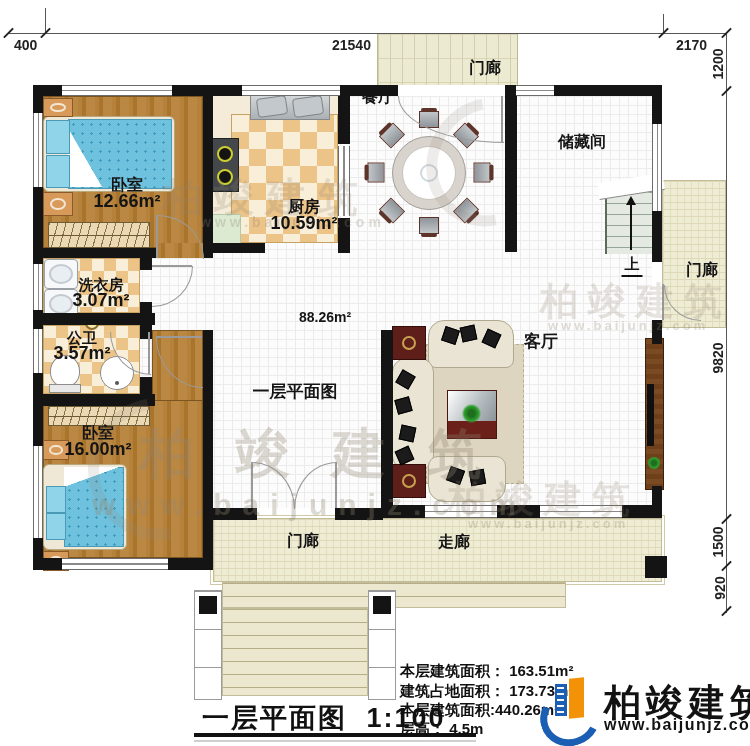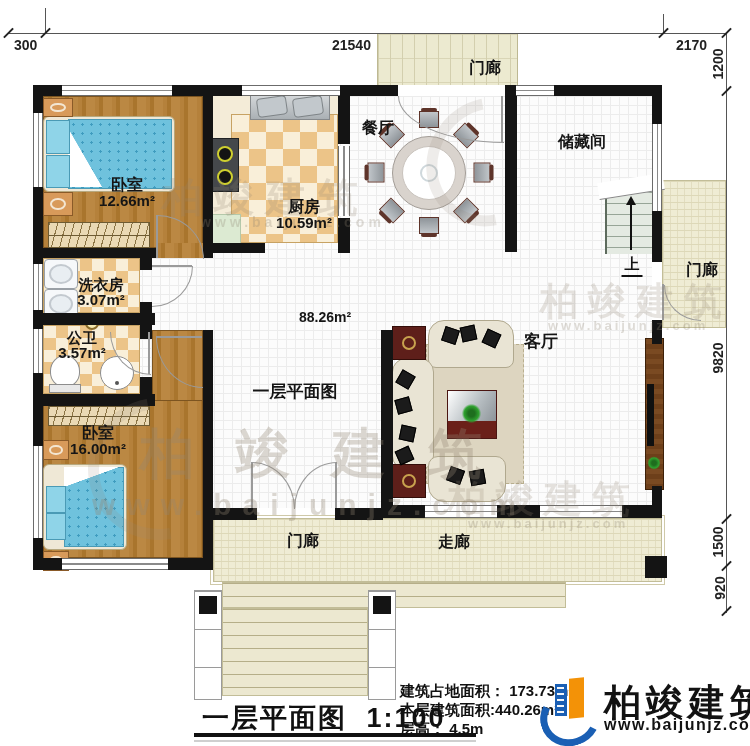--- a/index.html
+++ b/index.html
@@ -72,21 +72,21 @@
   .rug{background:#ddd5c0;border:1px dashed #b8ae8e;}
   .sofa{background:#e9e4d4;border:1px solid #b0a88e;}
   .pillow{position:absolute;width:13px;height:13px;background:#1b1b1b;border:1px solid #000;z-index:5;}
   .endtable{background:#5e1f1a;border:1px solid #330d09;}
   .endtable::after{content:"";position:absolute;inset:28%;border:2px solid #c8a24e;border-radius:50%;}
   .plant{background:radial-gradient(circle,#1e6e1e 25%,#2fa22f 55%,rgba(47,162,47,0) 72%);}
   .tvwall{background:repeating-linear-gradient(#7a4a22 0 5px,#6d3f1a 5px 10px);border:1px solid #3c2008;}
   
   .rlabel{position:absolute;z-index:9;font-weight:bold;color:#151515;white-space:nowrap;text-align:center;transform:translateX(-50%);}
   .rname{font-size:16px;line-height:18px;}
-  .rarea{font-size:15px;line-height:14px;}
+  .rarea{font-size:18px;line-height:14px;}
   .dim{position:absolute;z-index:9;font-weight:bold;font-size:14px;color:#222;white-space:nowrap;}
   .dim.vert{transform:rotate(-90deg);transform-origin:center;text-align:center;}
   .dimline{position:absolute;background:#555;z-index:3;}
   .tick{position:absolute;width:13px;height:2px;background:#222;transform:rotate(-45deg);z-index:4;}
   
   .wm{position:absolute;z-index:8;font-weight:bold;color:rgba(145,134,116,0.32);white-space:nowrap;pointer-events:none;}
   .wm-swoosh{position:absolute;z-index:8;border:11px solid rgba(150,140,122,0.16);border-top-color:transparent;border-right-color:transparent;border-radius:50%;transform:rotate(35deg);}
   
   .info-line{position:absolute;z-index:9;font-size:15px;font-weight:bold;color:#111;white-space:nowrap;}
   .title{position:absolute;z-index:9;font-size:27px;font-weight:bold;color:#111;letter-spacing:2px;white-space:nowrap;}
@@ -106,21 +106,21 @@
   <div class="dimline" style="left:663px;top:14px;width:1px;height:20px;"></div>
   <div class="tick" style="left:2px;top:32px;"></div>
   <div class="tick" style="left:39px;top:32px;"></div>
   <div class="tick" style="left:657px;top:32px;"></div>
   <div class="tick" style="left:720px;top:32px;"></div>
   <div class="tick" style="left:720px;top:90px;"></div>
   <div class="tick" style="left:720px;top:518px;"></div>
   <div class="tick" style="left:720px;top:565px;"></div>
   <div class="tick" style="left:720px;top:610px;"></div>
 
-  <div class="dim" style="left:14px;top:37px;">300</div>
+  <div class="dim" style="left:14px;top:37px;">400</div>
   <div class="dim" style="left:332px;top:37px;">21540</div>
   <div class="dim" style="left:676px;top:37px;">2170</div>
   <div class="dim vert" style="left:688px;top:56px;width:60px;">1200</div>
   <div class="dim vert" style="left:688px;top:350px;width:60px;">9820</div>
   <div class="dim vert" style="left:688px;top:534px;width:60px;">1500</div>
   <div class="dim vert" style="left:690px;top:580px;width:60px;">920</div>
 
   <div class="floor porchA" style="left:377px;top:33px;width:141px;height:53px;"></div>
   <div class="floor porchB" style="left:662px;top:180px;width:64px;height:148px;"></div>
   <div class="floor porchB" style="left:213px;top:518px;width:449px;height:64px;box-shadow:0 0 0 2px #fff,0 0 0 3px #cfc9a8;"></div>
@@ -280,21 +280,21 @@
   <div class="furn nstand" style="left:43px;top:551px;width:24px;height:18px;"></div>
 
   <div class="rlabel" style="left:127px;top:176px;">
     <div class="rname">卧室</div>
     <div class="rarea">12.66m²</div>
   </div>
   <div class="rlabel" style="left:304px;top:198px;">
     <div class="rname">厨房</div>
     <div class="rarea">10.59m²</div>
   </div>
-  <div class="rlabel rname" style="left:378px;top:119px;">餐厅</div>
+  <div class="rlabel rname" style="left:378px;top:88px;">餐厅</div>
   <div class="rlabel rname" style="left:485px;top:59px;">门廊</div>
   <div class="rlabel rname" style="left:582px;top:133px;">储藏间</div>
   <div class="rlabel" style="left:632px;top:255px;font-size:15px;border-bottom:2px solid #111;padding:0 3px 1px;">上</div>
   <div class="rlabel rname" style="left:702px;top:261px;">门廊</div>
   <div class="rlabel" style="left:541px;top:330px;font-size:17px;">客厅</div>
   <div class="rlabel" style="left:295px;top:380px;font-size:17px;">一层平面图</div>
   <div class="rlabel" style="left:325px;top:309px;font-size:14px;">88.26m²</div>
   <div class="rlabel" style="left:101px;top:277px;">
     <div style="font-size:15px;line-height:16px;">洗衣房</div>
     <div class="rarea">3.07m²</div>
@@ -321,20 +321,21 @@
   <div class="wm" style="left:448px;top:474px;font-size:38px;letter-spacing:10px;color:rgba(145,134,116,0.22);">柏竣建筑</div>
   <div class="wm" style="left:468px;top:516px;font-size:13px;letter-spacing:3px;color:rgba(145,134,116,0.28);">www.baijunjz.com</div>
 
   <div class="title" style="left:202px;top:700px;">
     <span>一层平面图</span>
     <span style="margin-left:10px;">1:100</span>
   </div>
   <div style="position:absolute;left:194px;top:733px;width:282px;height:4px;background:#111;z-index:9;"></div>
   <div style="position:absolute;left:194px;top:740px;width:282px;height:2px;background:#cfcfcf;z-index:9;"></div>
 
+  <div class="info-line" style="left:400px;top:662px;">本层建筑面积： 163.51m²</div>
   <div class="info-line" style="left:400px;top:682px;">建筑占地面积： 173.73m²</div>
   <div class="info-line" style="left:400px;top:701px;">本层建筑面积:440.26m²</div>
   <div class="info-line" style="left:400px;top:720px;">层高： 4.5m</div>
 
   <div style="position:absolute;left:540px;top:676px;width:58px;height:62px;z-index:9;">
     <div style="position:absolute;left:0px;top:14px;width:46px;height:42px;border:7px solid transparent;border-left-color:#1a5fb4;border-bottom-color:#1a5fb4;border-radius:50%;transform:rotate(-18deg);"></div>
     <div style="position:absolute;left:15px;top:8px;width:12px;height:32px;background:#1a5fb4;background-image:repeating-linear-gradient(rgba(255,255,255,.95) 0 2px,transparent 2px 6px);background-size:7px 100%;background-repeat:no-repeat;background-position:2px 3px;"></div>
     <div style="position:absolute;left:29px;top:2px;width:15px;height:40px;background:#f39207;transform:skewY(-6deg);"></div>
   </div>
   <div class="brand-name" style="left:604px;top:678px;">柏竣建筑</div>

